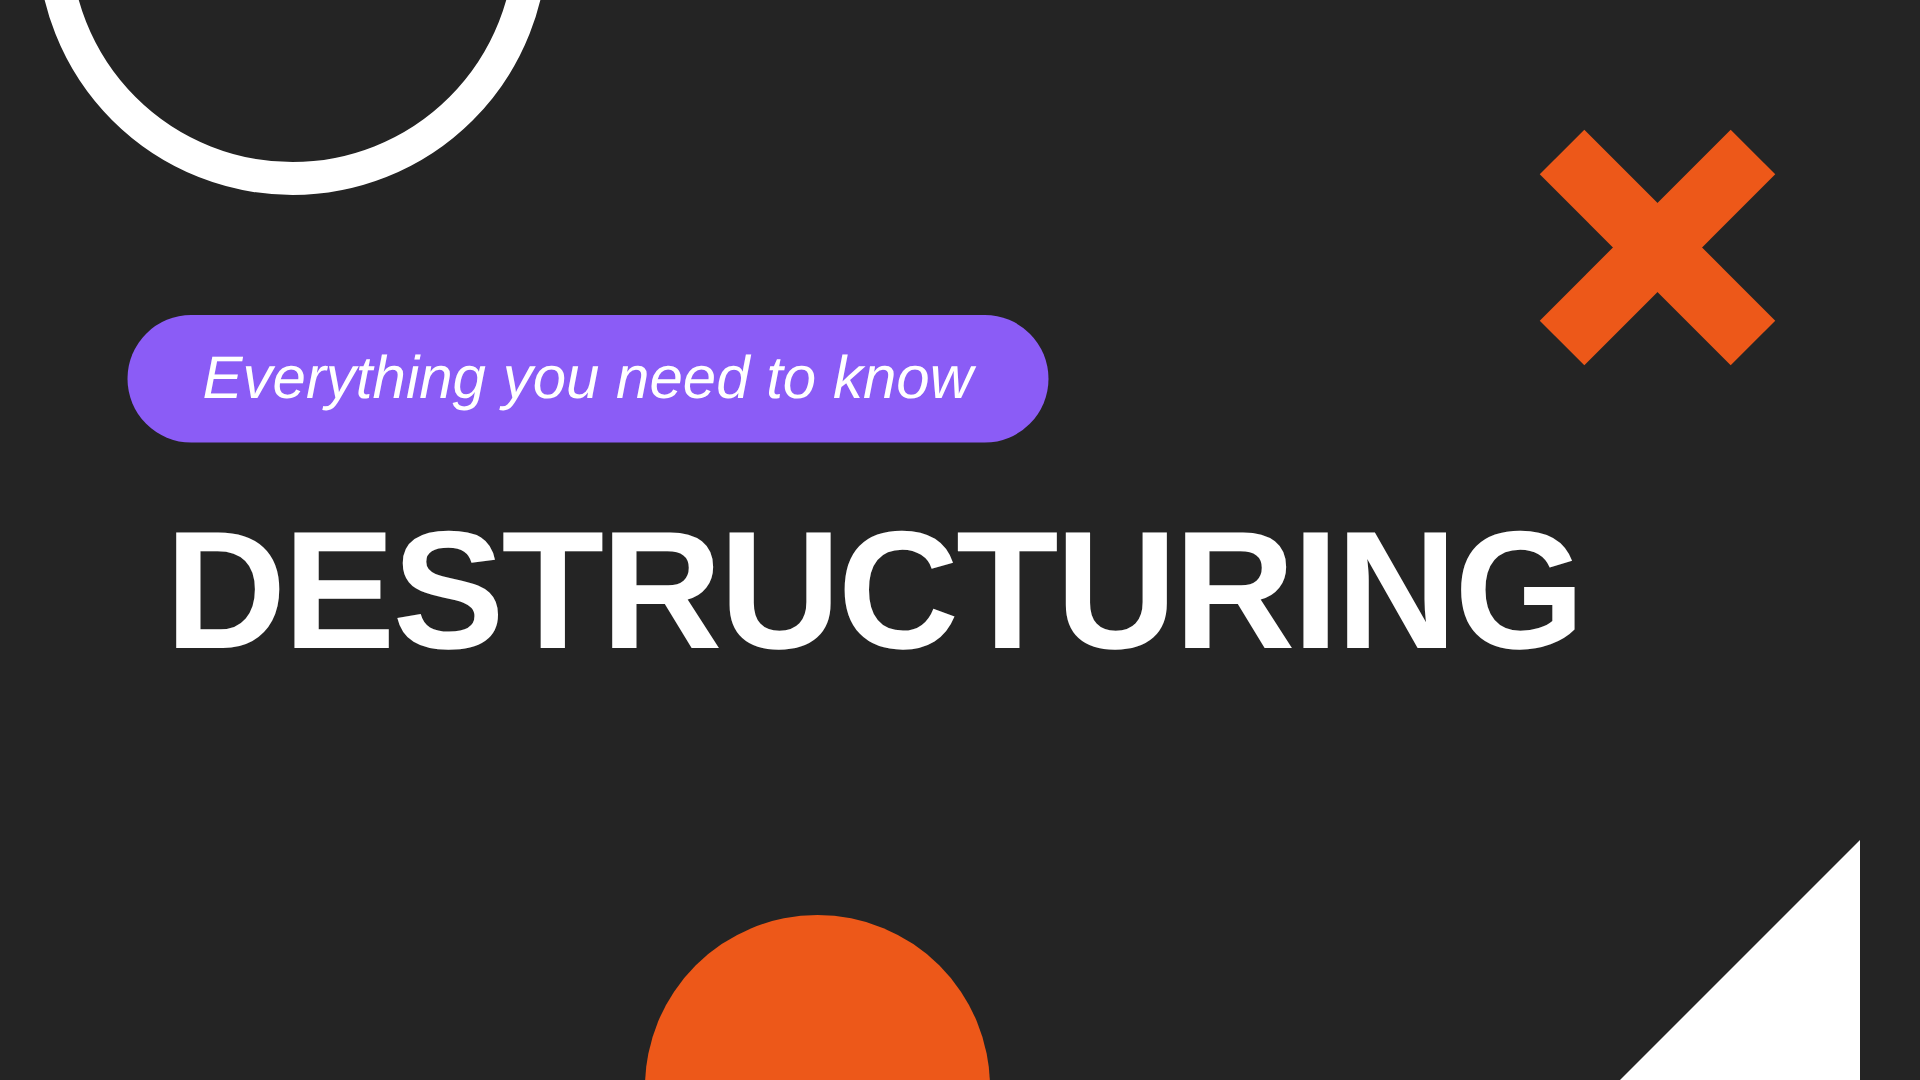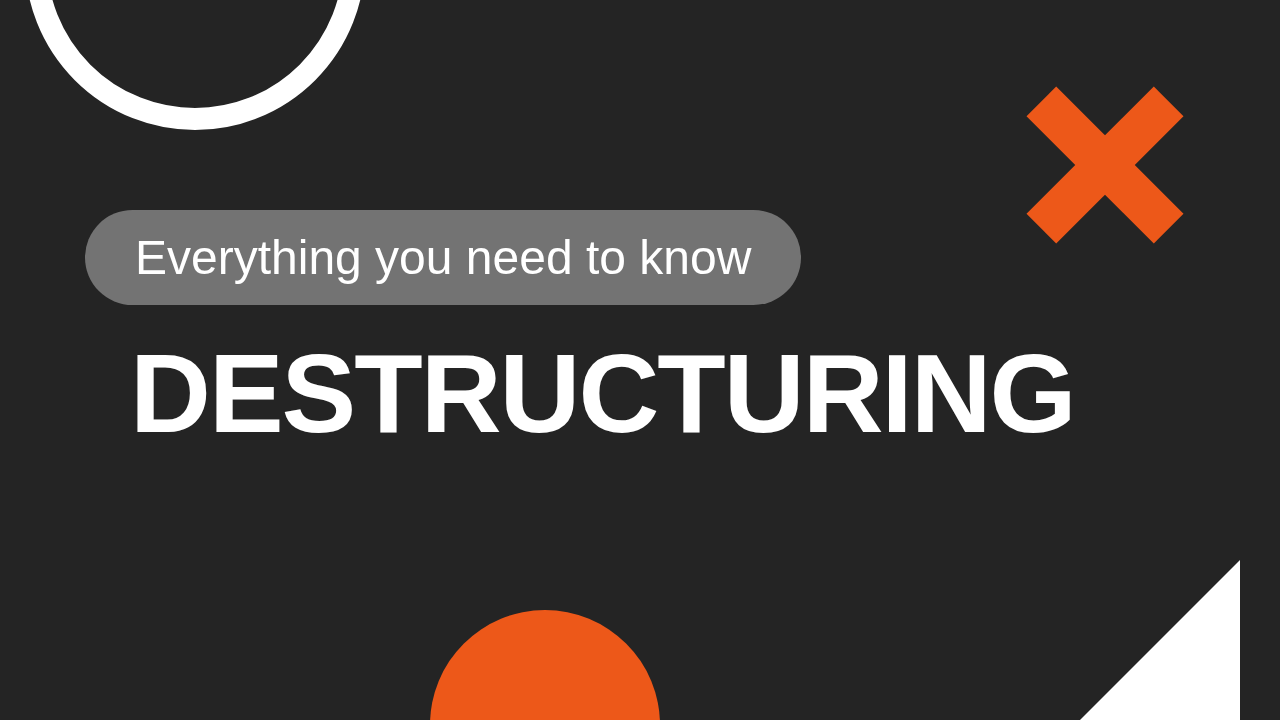--- a/index.html
+++ b/index.html
@@ -42,38 +42,38 @@
     .x-bar1 {
       transform: rotate(45deg);
     }
     .x-bar2 {
       transform: rotate(-45deg);
     }
     .pill {
       position: absolute;
       top: 210px;
       left: 85px;
-      background-color: #737373;
+      background-color: #8b5cf6;
       color: #ffffff;
-      font-size: 48px;
+      font-size: 40px;
       font-weight: 500;
       padding: 20px 50px;
       border-radius: 100px;
       display: inline-block;
+      font-style: italic;
     }
     .headline {
       position: absolute;
       top: 335px;
       left: 110px;
       color: #ffffff;
       font-size: 112px;
       font-weight: 800;
       line-height: 1.05;
       letter-spacing: -2px;
-      margin-left: 20px;
     }
     .semi-circle {
       position: absolute;
       bottom: -120px;
       left: 430px;
       width: 230px;
       height: 230px;
       background-color: #ed5819;
       border-radius: 50%;
     }

